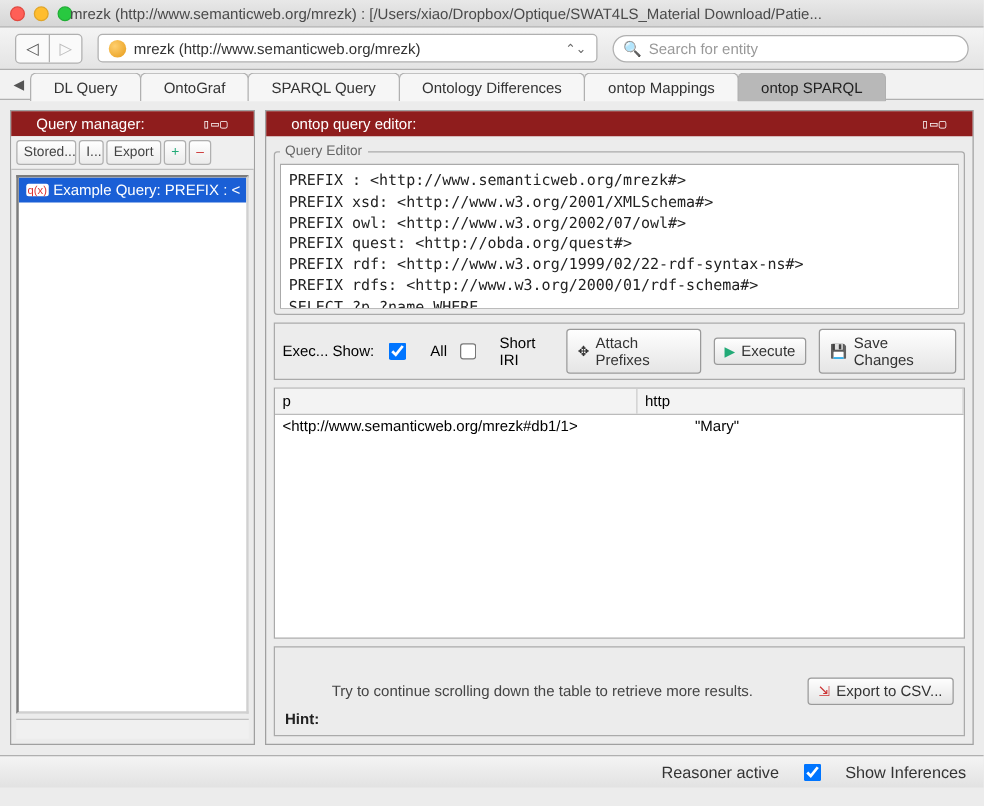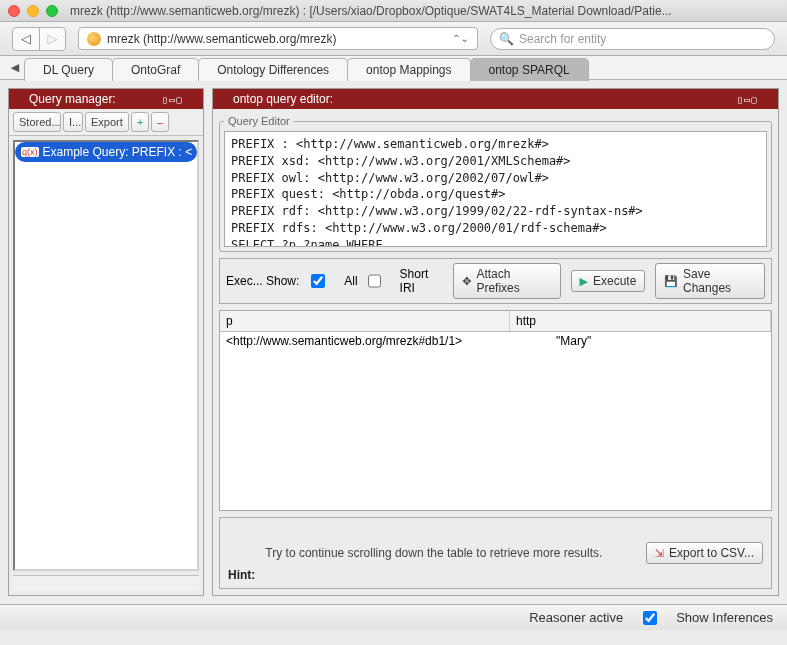--- a/index.html
+++ b/index.html
@@ -20,21 +20,21 @@
     padding: 0 8px;
     position: relative;
   }
   .traffic-lights { display: flex; gap: 7px; align-items: center; }
   .tl { width: 12px; height: 12px; border-radius: 50%; }
   .tl.red { background: #ff5f57; border: 0.5px solid #e1483f; }
   .tl.yellow { background: #ffbd2e; border: 0.5px solid #e0a528; }
   .tl.green { background: #28c940; border: 0.5px solid #1fae34; }
   .titlebar-title {
     position: absolute;
-    left: 70px;
+    left: 56px;
     right: 8px;
     text-align: left;
     font-size: 12px;
     color: #4a4a4a;
     white-space: nowrap;
     overflow: hidden;
     text-overflow: ellipsis;
   }
   .toolbar {
     height: 34px;
@@ -188,21 +188,20 @@
   }
   .qm-item {
     padding: 3px 6px;
     background: #1a5fd6;
     color: #fff;
     font-size: 12px;
     white-space: nowrap;
     display: flex;
     align-items: center;
     gap: 4px;
-    border-radius: 10px;
   }
   .qm-item .qicon {
     font-size: 9px;
     color: #d33;
     background: #fff;
     padding: 0 1px;
     border-radius: 2px;
   }
   .qm-scroll {
     height: 16px;
@@ -337,20 +336,23 @@
   </div>
 </div>
 
 <div class="tabstrip">
   <div class="scroll-btn">◀</div>
   <div class="tab">
       <span>DL Query</span>
     </div>
   <div class="tab">
       <span>OntoGraf</span>
+    </div>
+  <div class="tab">
+      <span>SPARQL Query</span>
     </div>
   <div class="tab">
       <span>Ontology Differences</span>
     </div>
   <div class="tab">
       <span>ontop Mappings</span>
     </div>
   <div class="tab active">
       <span>ontop SPARQL</span>
     </div>

